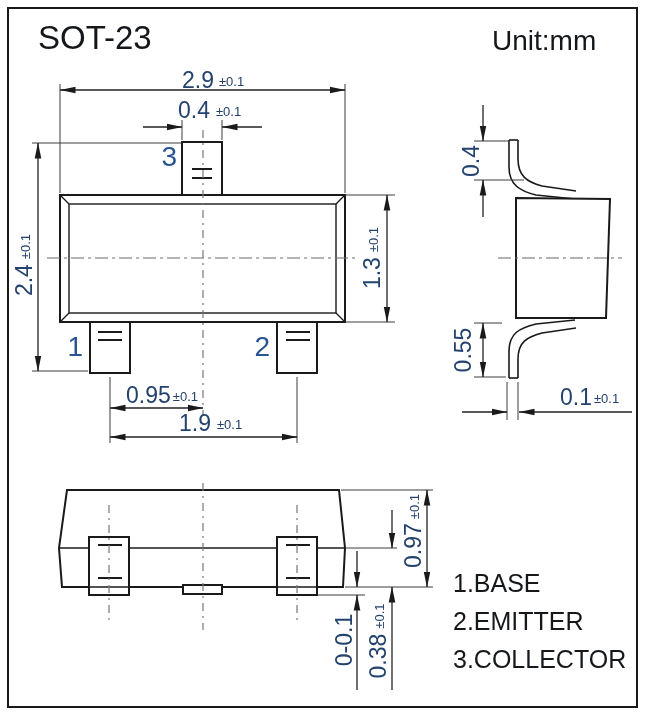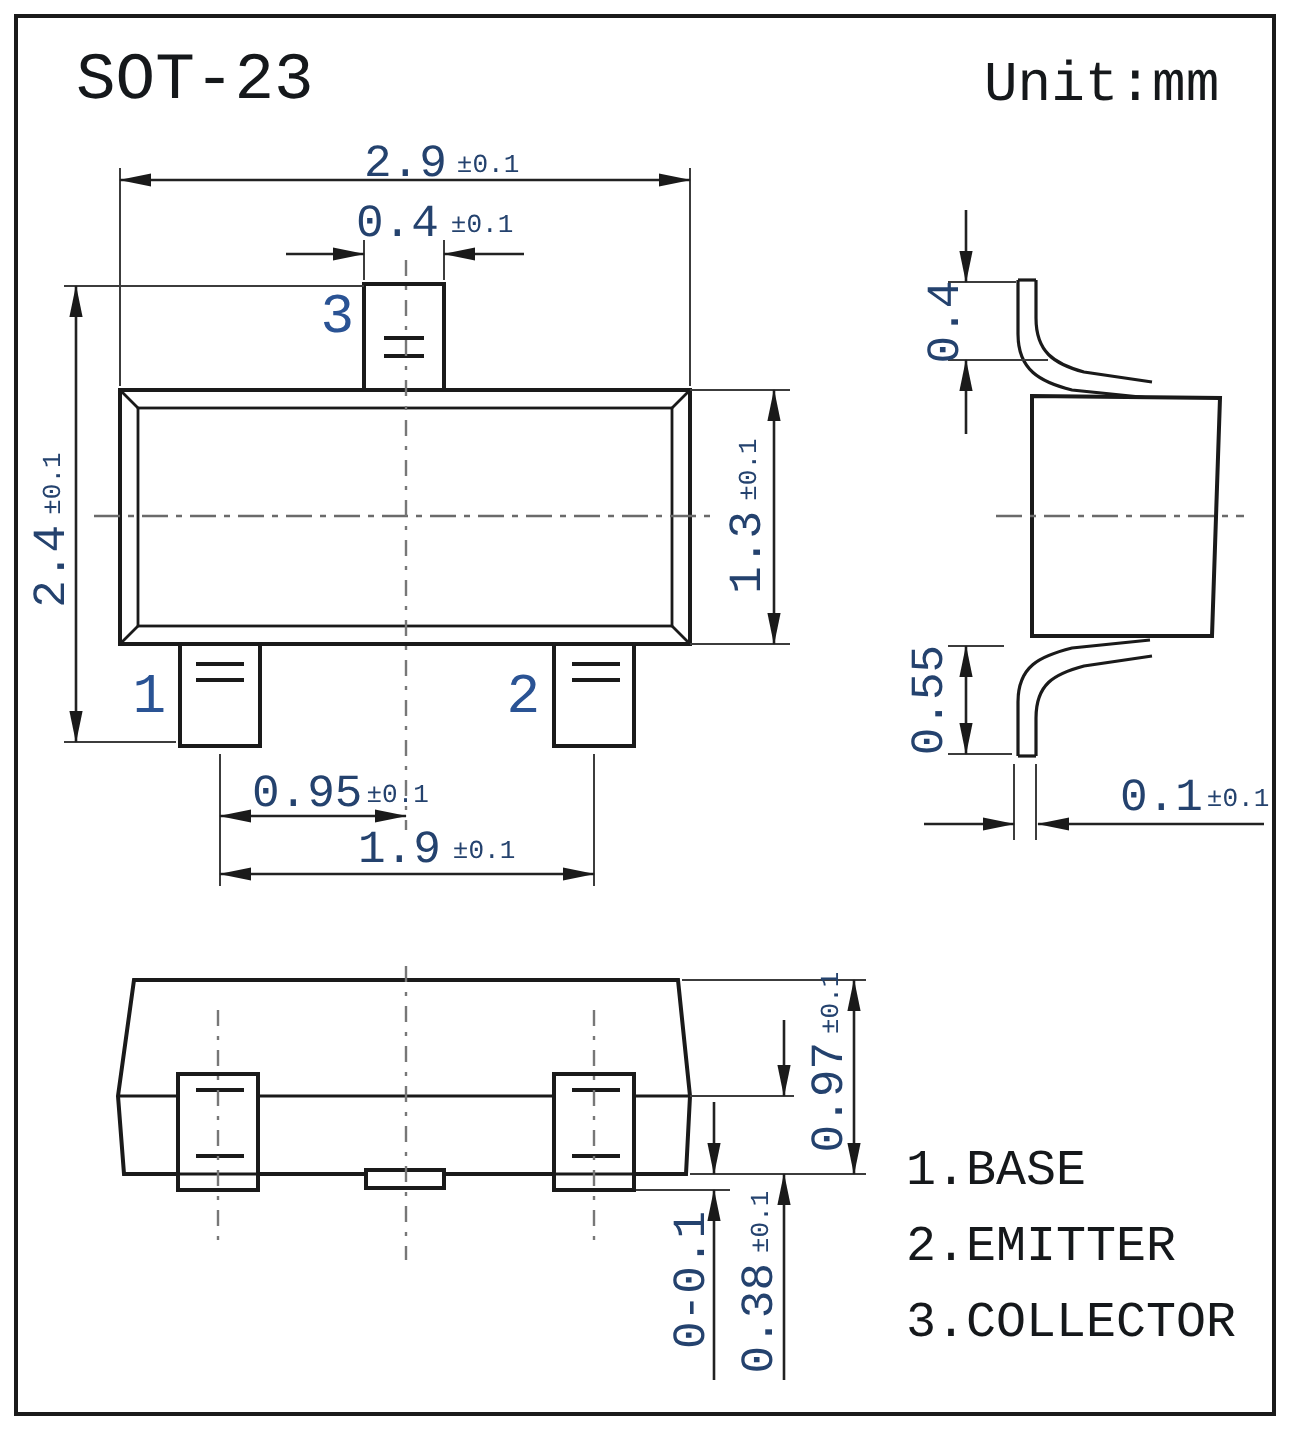--- a/index.html
+++ b/index.html
@@ -1,17 +1,17 @@
 <!DOCTYPE html>
 <html><head>
 <meta charset="utf-8">
 <style>
   html,body{margin:0;padding:0;background:#e8e8e8;}
   .page{position:relative;width:645px;height:715px;background:#ffffff;margin:0 auto;
-        font-family:Liberation Mono, monospace;}
+        font-family:Liberation Sans, sans-serif;}
   svg{display:block;}
   .ol   {stroke:#1a1a1a;stroke-width:2;fill:none;stroke-linejoin:miter;}
   .olf  {stroke:#1a1a1a;stroke-width:2;fill:#ffffff;stroke-linejoin:miter;}
   .ol2  {stroke:#1a1a1a;stroke-width:1.4;fill:none;}
   .lead {stroke:#1a1a1a;stroke-width:1.6;fill:none;}
   .thin {stroke:#3c3c3c;stroke-width:1;fill:none;}
   .dim  {stroke:#222222;stroke-width:1.3;fill:none;}
   .mark {stroke:#1a1a1a;stroke-width:2;fill:none;}
   .cl   {stroke:#6a6a6a;stroke-width:1.2;fill:none;stroke-dasharray:13 4 3 4;}
   .cld  {stroke:#777777;stroke-width:1.2;fill:none;stroke-dasharray:8 5 2 5;}

